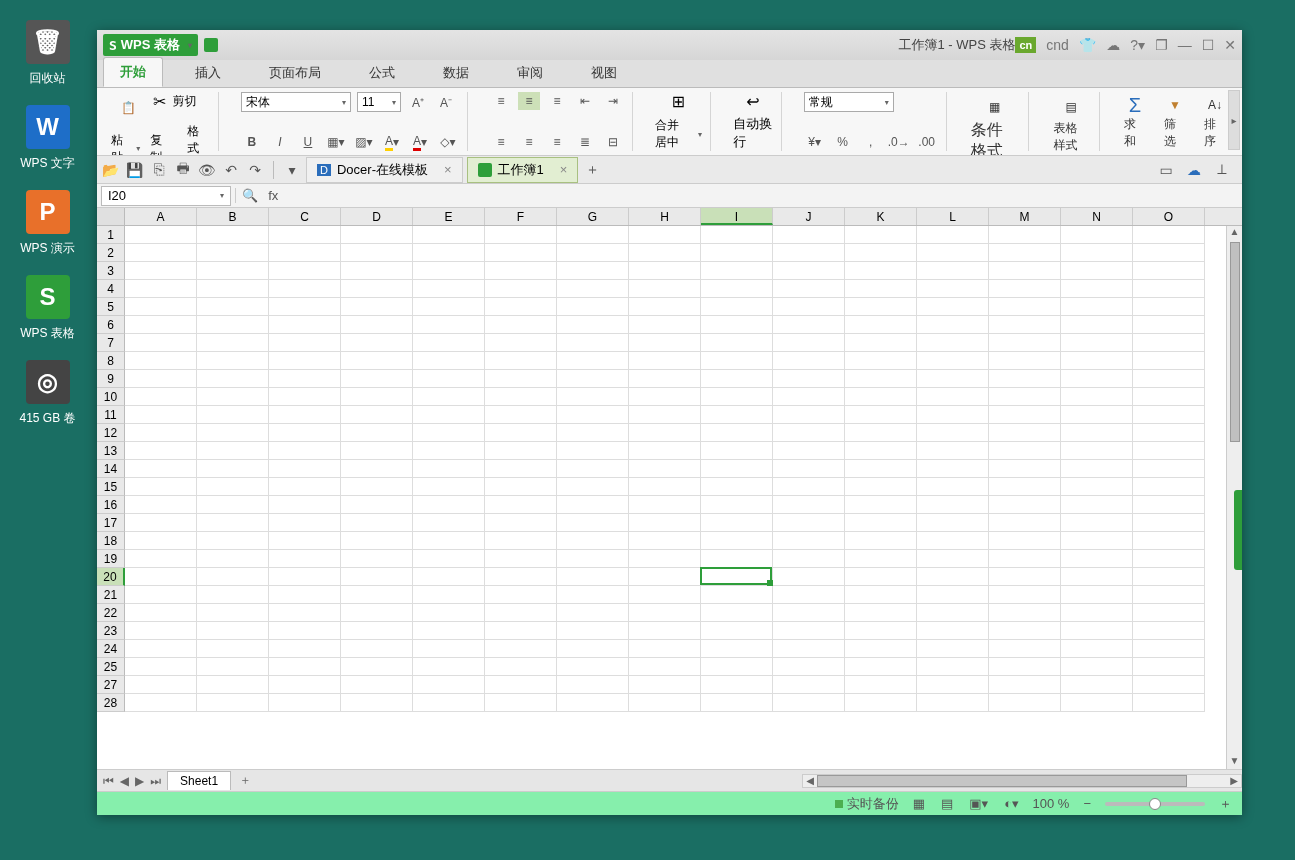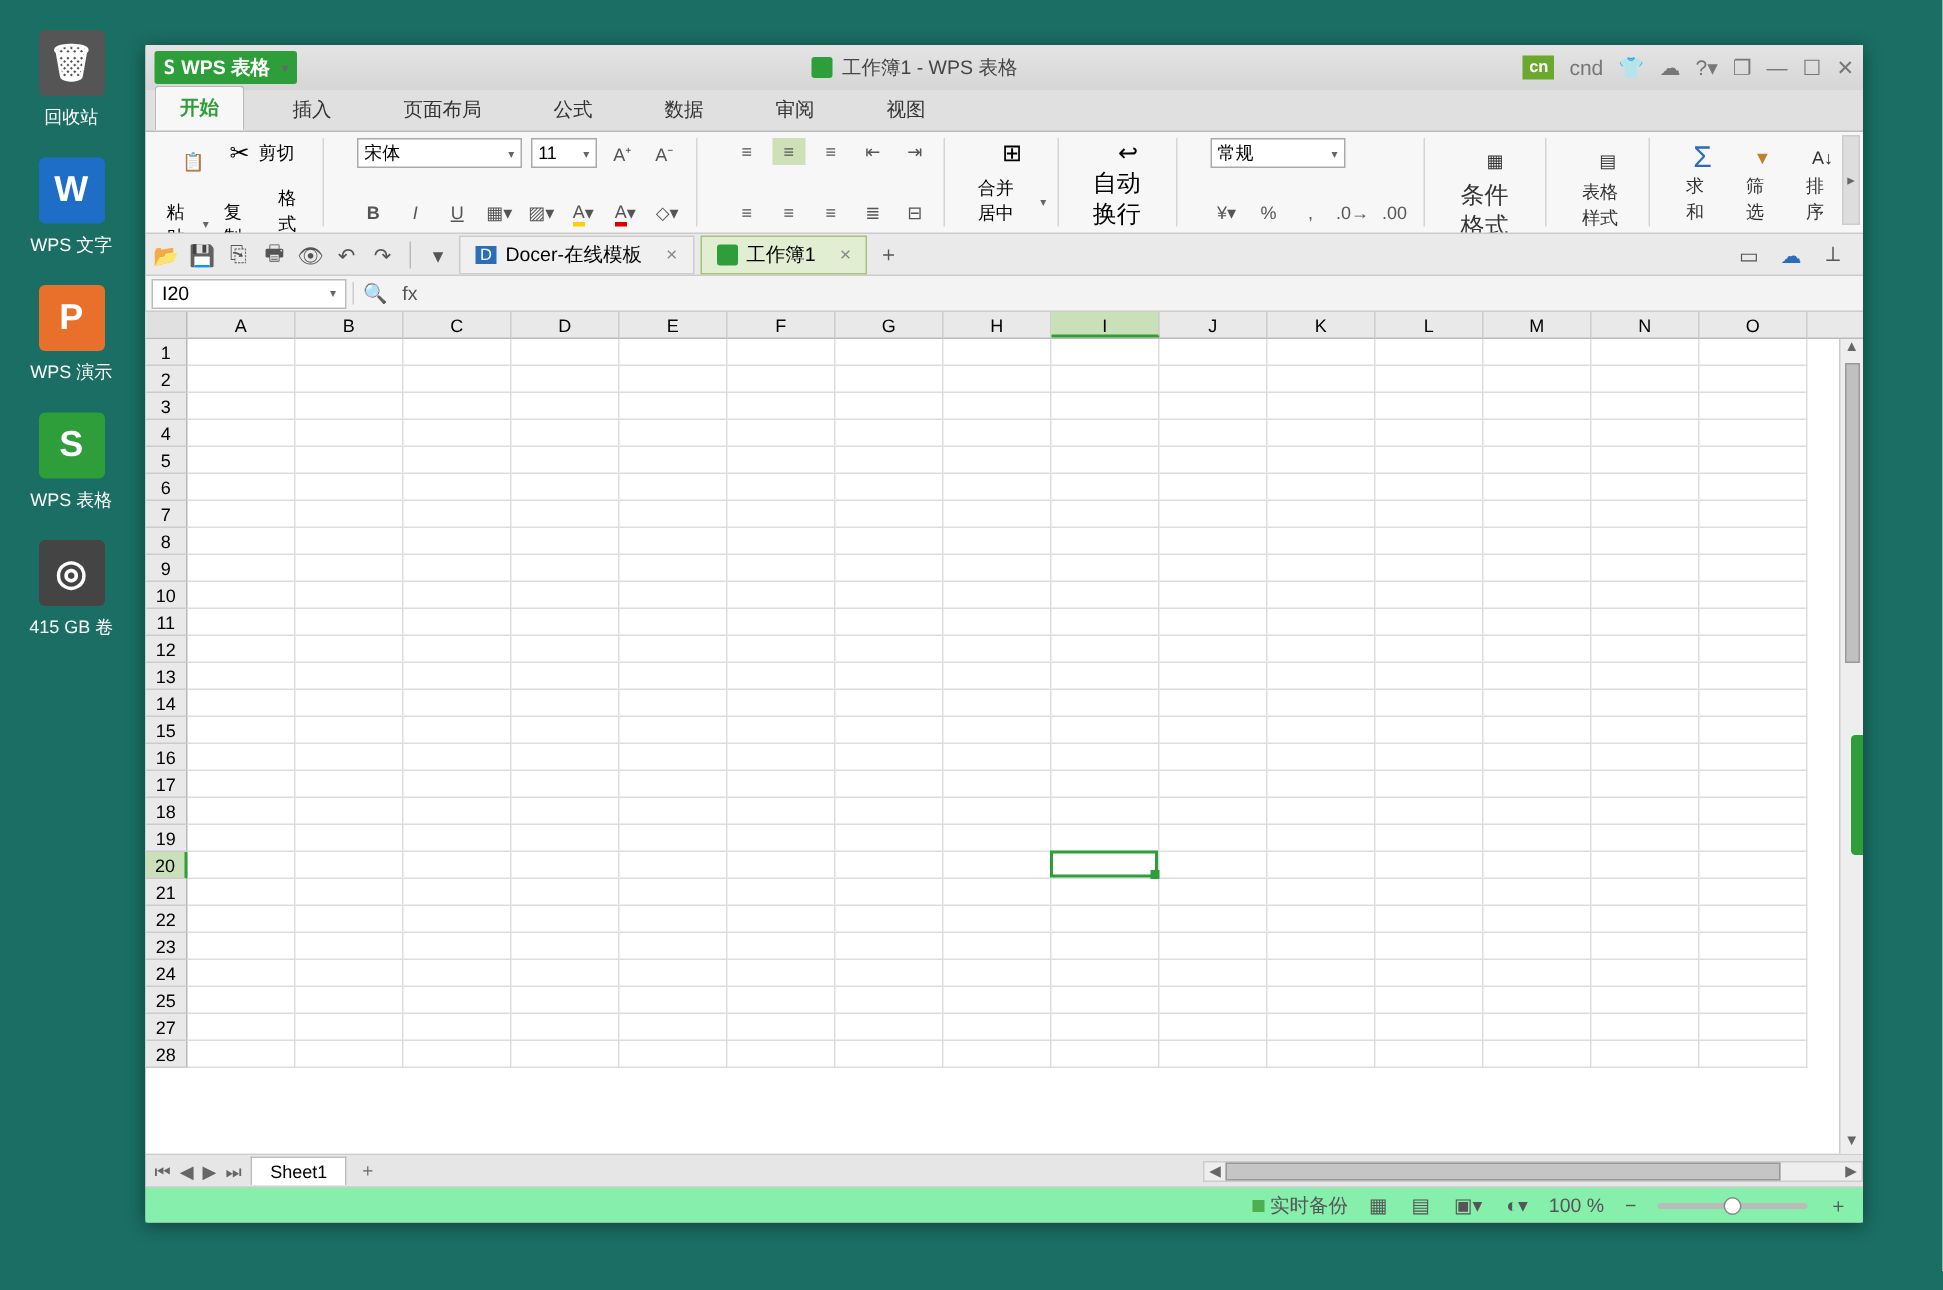--- a/index.html
+++ b/index.html
@@ -12,21 +12,21 @@
 .desktop-icon .lbl { color:#fff; font-size:12px; margin-top:6px; text-align:center; white-space:nowrap; }
 .ico-trash{background:#555}.ico-writer{background:#1e6ec8}.ico-presentation{background:#e8702a}.ico-spreadsheet{background:#2e9e3a}.ico-disk{background:#444}
 
 
 .app-window { position:absolute; top:30px; left:97px; width:1145px; height:785px; background:#eee; box-shadow:0 2px 12px rgba(0,0,0,.4); display:flex; flex-direction:column; border-radius:2px; }
 
 
 .titlebar { height:30px; background:linear-gradient(#e4e4e4,#d6d6d6); display:flex; align-items:center; padding:0 6px; font-size:13px; }
 .app-badge { background:#2e9e3a; color:#fff; font-weight:bold; padding:2px 6px; border-radius:2px; margin-right:6px; display:flex; align-items:center; gap:4px; }
 .app-badge .s { font-family:monospace; }
-.titlebar .title { flex:1; text-align:center; color:#444; display:flex; align-items:center; justify-content:center; gap:6px;}
+.titlebar .title { flex:1; text-align:center; color:#444; display:flex; align-items:center; justify-content:space-between; gap:6px;}
 .title-icon{width:14px;height:14px;background:#2e9e3a;border-radius:2px;display:inline-block}
 .titlebar .tray { display:flex; align-items:center; gap:10px; color:#777; font-size:14px; }
 .titlebar .tray .cn { background:#6aa82e; color:#fff; padding:2px 4px; font-size:11px;font-weight:bold; }
 .titlebar .win-btn { cursor:pointer; }
 
 
 .menutabs { height:28px; background:#e0e0e0; display:flex; align-items:flex-end; padding-left:6px; gap:16px; border-bottom:1px solid #bbb; }
 .menutab { padding:5px 16px; font-size:13px; cursor:pointer; color:#333; }
 .menutab.active { background:#f7f7f7; border:1px solid #bbb; border-bottom:1px solid #f7f7f7; color:#2e9e3a; font-weight:bold; border-radius:3px 3px 0 0; }
 
@@ -234,21 +234,21 @@
       <div class="rrow">
           <span style="font-size:12px">合并居中</span>
           <span class="caret">▾</span>
         </div>
     </div>
     <div class="rgroup">
       <div class="rrow" style="flex-direction:column;align-items:center">
           <div class="ic">↩</div>
         </div>
       <div class="rrow">
-          <span style="font-size:16px">自动换行</span>
+          <span style="font-size:13px">自动换行</span>
         </div>
     </div>
 
     <div class="rgroup">
       <div class="rrow">
           <div class="combo" style="width:90px">
             <span>常规</span>
             <span class="caret">▾</span>
           </div>
         </div>

